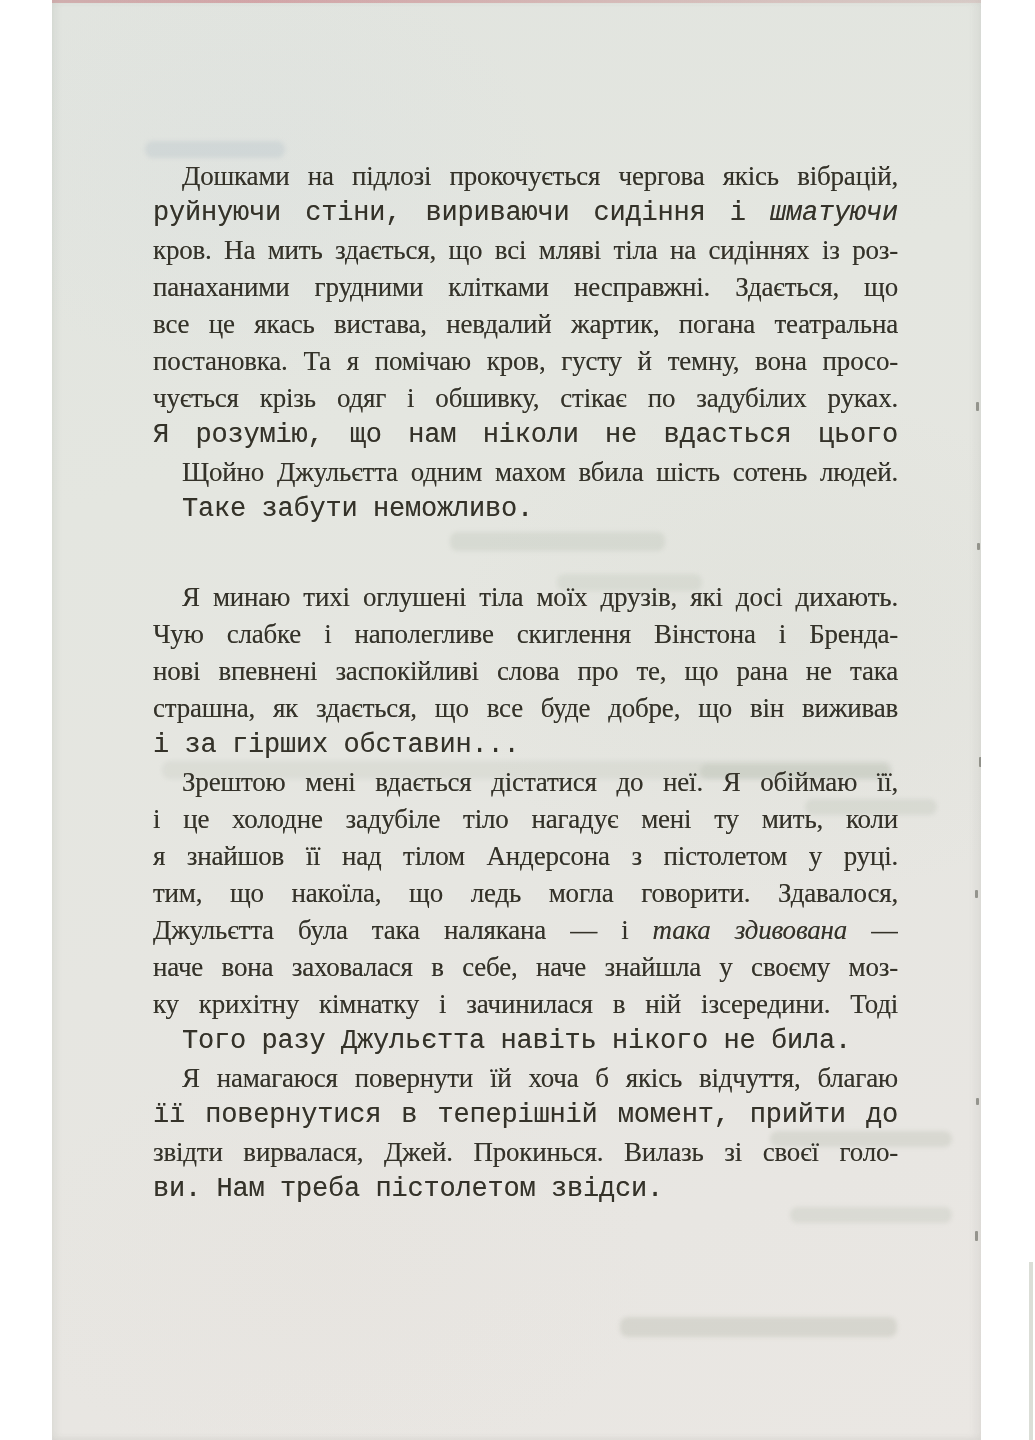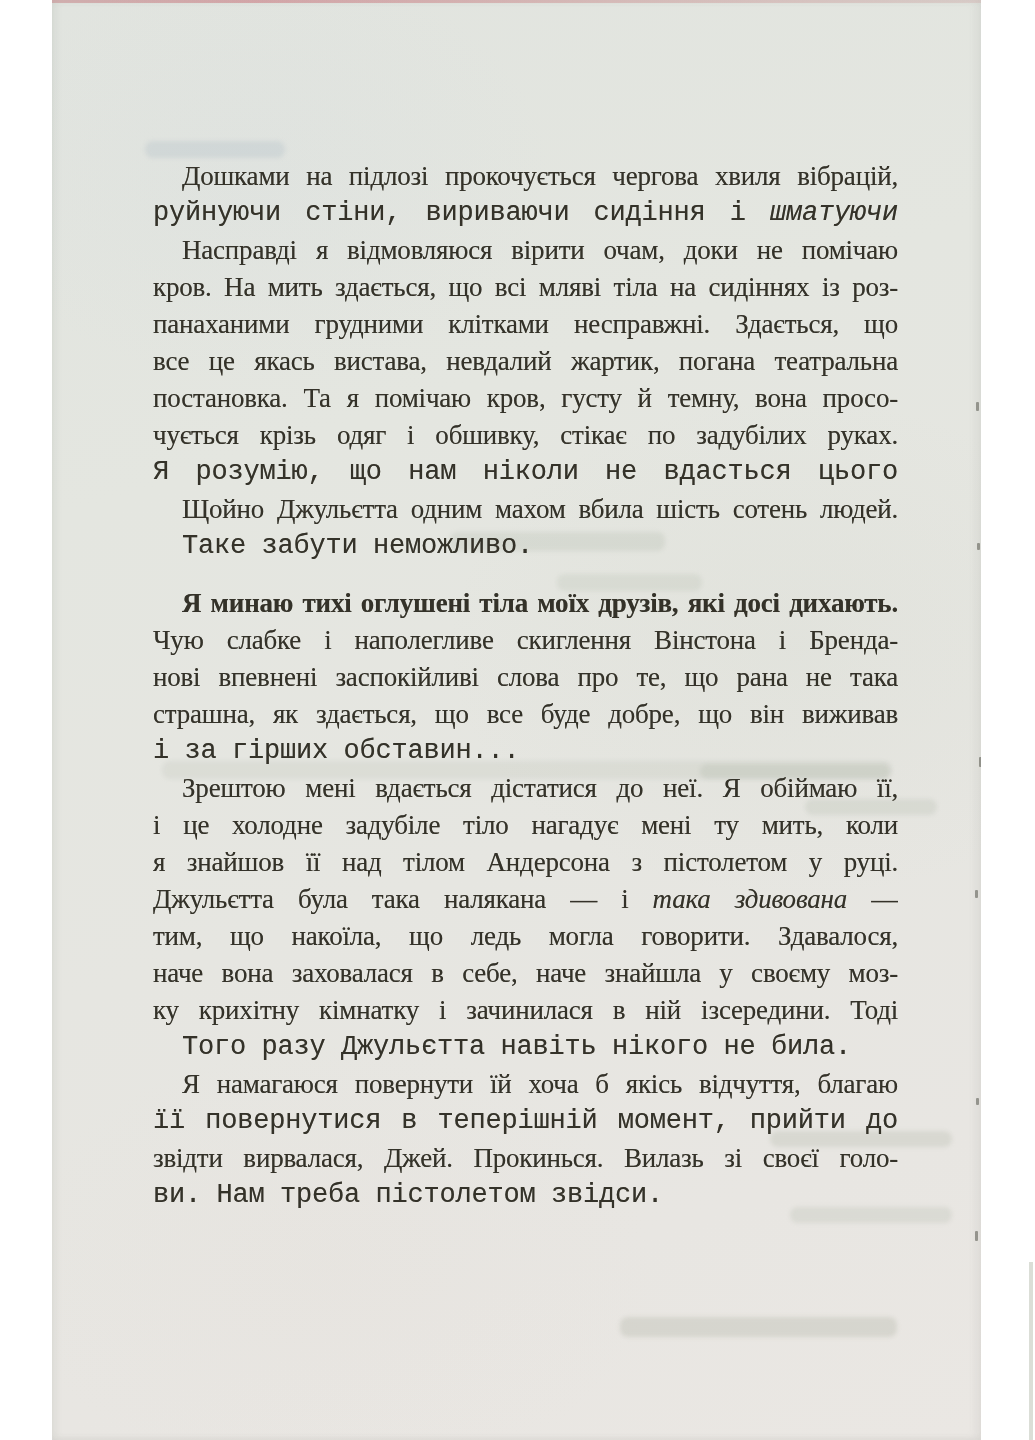--- a/index.html
+++ b/index.html
@@ -30,21 +30,21 @@
   }
   .text-block{
     position:absolute;left:101px;top:158px;width:745px;
     font-size:27px;line-height:37px;color:#343229;
     text-shadow:0 0 .6px rgba(62,60,50,.55);
     letter-spacing:-.2px;word-spacing:-.5px;
   }
   .line{height:37px;overflow:hidden;text-align:justify;text-align-last:justify;}
   .line.last{text-align-last:left;font-family:Liberation Mono, monospace;}
   .line.indent{padding-left:29px;}
-  .line.scene-break{margin-top:20px;font-weight:bold;}
+  .line.scene-break{margin-top:51px;}
   .em{font-style:italic;}
   .ghost{
     position:absolute;pointer-events:none;border-radius:8px;
     filter:blur(2.2px);
   }
   .speck{position:absolute;width:3px;border-radius:1px;background:#55564c;opacity:.55;}
   .edge-sliver{position:absolute;left:1029px;top:1262px;width:4px;height:178px;background:rgba(176,182,166,.45);}
 </style>
 </head>
 <body>
@@ -68,41 +68,40 @@
     <div class="ghost" style="left:568px;top:1317px;width:277px;height:20px;background:rgba(145,150,134,.21);"></div>
 
     <div class="speck" style="left:924px;top:402px;height:9px;"></div>
     <div class="speck" style="left:925px;top:543px;height:7px;"></div>
     <div class="speck" style="left:927px;top:757px;height:10px;"></div>
     <div class="speck" style="left:923px;top:890px;height:8px;"></div>
     <div class="speck" style="left:924px;top:1098px;height:7px;"></div>
     <div class="speck" style="left:923px;top:1231px;height:10px;"></div>
 
     <div id="text-block" class="text-block">
-        <div class="line indent"><span>Дошками на підлозі прокочується чергова хвиля вібрацій,</span></div>
+        <div class="line indent"><span>Дошками на підлозі прокочується чергова якісь вібрацій,</span></div>
         <div class="line last"><span>руйнуючи стіни, вириваючи сидіння і </span><span class="em">шматуючи людей.</span></div>
-        <div class="line indent"><span>Насправді я відмовляюся вірити очам, доки не помічаю</span></div>
         <div class="line"><span>кров. На мить здається, що всі мляві тіла на сидіннях із роз-</span></div>
         <div class="line"><span>панаханими грудними клітками несправжні. Здається, що</span></div>
         <div class="line"><span>все це якась вистава, невдалий жартик, погана театральна</span></div>
         <div class="line"><span>постановка. Та я помічаю кров, густу й темну, вона просо-</span></div>
         <div class="line"><span>чується крізь одяг і обшивку, стікає по задубілих руках.</span></div>
         <div class="line last"><span>Я розумію, що нам ніколи не вдасться цього забути.</span></div>
         <div class="line indent"><span>Щойно Джульєтта одним махом вбила шість сотень людей.</span></div>
         <div class="line indent last"><span>Таке забути неможливо.</span></div>
         <div class="line indent scene-break"><span>Я минаю тихі оглушені тіла моїх друзів, які досі дихають.</span></div>
         <div class="line"><span>Чую слабке і наполегливе скиглення Вінстона і Бренда-</span></div>
         <div class="line"><span>нові впевнені заспокійливі слова про те, що рана не така</span></div>
         <div class="line"><span>страшна, як здається, що все буде добре, що він виживав</span></div>
         <div class="line last"><span>і за гірших обставин...</span></div>
         <div class="line indent"><span>Зрештою мені вдається дістатися до неї. Я обіймаю її,</span></div>
         <div class="line"><span>і це холодне задубіле тіло нагадує мені ту мить, коли</span></div>
         <div class="line"><span>я знайшов її над тілом Андерсона з пістолетом у руці.</span></div>
+        <div class="line"><span>тим, що накоїла, що ледь могла говорити. Здавалося,</span></div>
         <div class="line"><span>Джульєтта була така налякана — і </span><span class="em">така здивована</span><span> —</span></div>
-        <div class="line"><span>тим, що накоїла, що ледь могла говорити. Здавалося,</span></div>
         <div class="line"><span>наче вона заховалася в себе, наче знайшла у своєму моз-</span></div>
         <div class="line"><span>ку крихітну кімнатку і зачинилася в ній ізсередини. Тоді</span></div>
         <div class="line indent last"><span>Того разу Джульєтта навіть нікого не била.</span></div>
         <div class="line indent"><span>Я намагаюся повернути їй хоча б якісь відчуття, благаю</span></div>
         <div class="line last"><span>її повернутися в теперішній момент, прийти до тями.</span></div>
         <div class="line"><span>звідти вирвалася, Джей. Прокинься. Вилазь зі своєї голо-</span></div>
         <div class="line last"><span>ви. Нам треба пістолетом звідси.</span></div>
       </div>
   </div>
 

